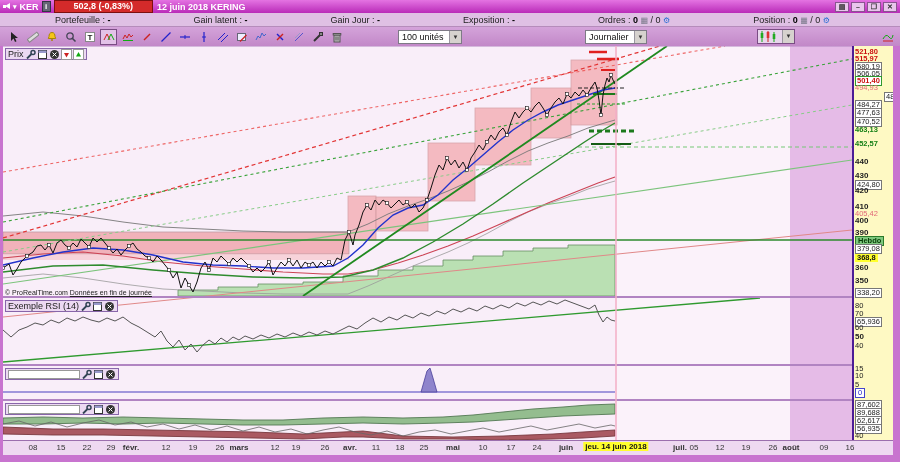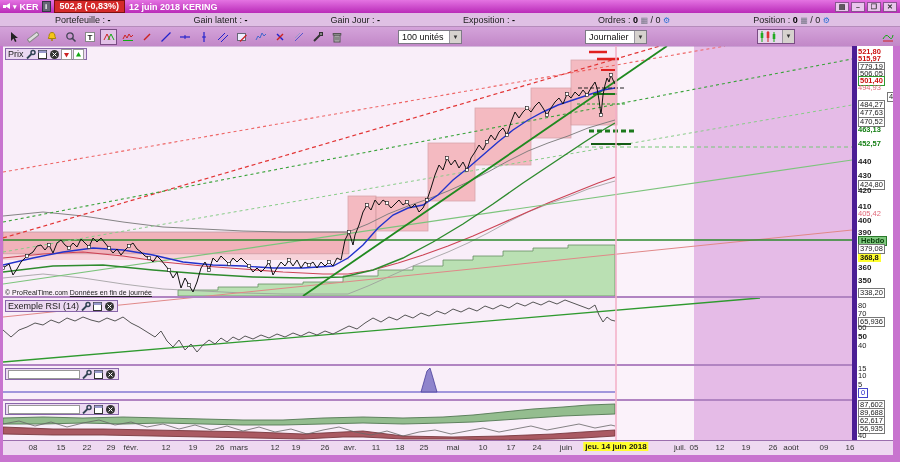--- a/index.html
+++ b/index.html
@@ -8,21 +8,21 @@
   
   .titlebar{position:absolute;left:0;top:0;width:900px;height:13px;
     background:linear-gradient(#e473e2,#b92bb8);display:flex;align-items:center;
     color:#fff;font-size:9px;font-weight:bold;padding:0 3px;}
   .speaker{width:9px;height:7px;position:relative;margin-right:1px;}
   .speaker:before{content:"";position:absolute;left:0;top:2px;width:3px;height:3px;background:#fff;}
   .speaker:after{content:"";position:absolute;left:2px;top:0;border-top:3.5px solid transparent;border-bottom:3.5px solid transparent;border-right:5px solid #fff;}
   .caret{color:#fff;font-size:7px;margin-right:3px;}
   .info-chip{display:inline-block;background:#667;color:#fff;font-size:8px;line-height:9px;
     width:9px;text-align:center;margin:0 3px;border:1px solid #334;}
-  .price-badge{background:#d42a2a;border:1px solid #7c1010;color:#fff;padding:0 5px;margin-right:4px;line-height:11px;}
+  .price-badge{background:#d42a2a;border:1px solid #7c1010;color:#fff;padding:0 19px;margin-right:4px;line-height:11px;}
   .win-buttons{margin-left:auto;display:flex;gap:2px;}
   .win-btn{width:14px;height:10px;background:#e9c6ec;border:1px solid #8a5590;color:#333;
     font-size:7px;line-height:8px;text-align:center;}
   
   .infobar{position:absolute;left:0;top:13px;width:900px;height:14px;background:#dfc0e4;
     border-bottom:1px solid #b58cbb;display:flex;align-items:center;justify-content:space-between;
     padding:0 70px 0 55px;font-size:9px;color:#222;}
   .info-item b{color:#000;}
   .mini-ic{font-size:8px;color:#778;}
   .gear{color:#2a6fd4;font-size:8px;}
@@ -31,38 +31,38 @@
     background:linear-gradient(#d4a3da,#c288c8);display:flex;align-items:center;padding:0 4px;}
   .tool{width:17px;height:16px;display:flex;align-items:center;justify-content:center;margin:0 1px;border:1px solid transparent;}
   .tool.sel{background:#e3c2e8;border:1px solid #7a4d84;}
   .select{position:absolute;height:14px;background:#fff;border:1px solid #7e7a86;display:flex;align-items:center;font-size:9px;color:#111;}
   .select .txt{padding:0 3px;white-space:nowrap;flex:1;}
   .sel-arrow{width:12px;height:12px;background:#d6d2ce;border-left:1px solid #9a96a0;
     font-size:6px;line-height:12px;text-align:center;color:#333;}
   .chartstyle-btn{position:absolute;left:757px;top:2px;width:38px;height:15px;background:#e8d6ec;
     border:1px solid #7a4d84;display:flex;align-items:center;}
   
-  .chart-wrap{position:absolute;left:3px;top:46px;width:691px;height:394px;background:#f9eef9;}
-  .axis-col{position:absolute;left:852px;top:46px;width:41px;height:394px;background:#ffffff;
-    border-left:5px solid #4c1d95;overflow:hidden;}
+  .chart-wrap{position:absolute;left:3px;top:46px;width:787px;height:394px;background:#f9eef9;}
+  .axis-col{position:absolute;left:852px;top:46px;width:41px;height:394px;background:#fef9c3;
+    border-left:2px solid #4c1d95;overflow:hidden;}
   .axl{position:absolute;left:1px;font-size:7.5px;line-height:8px;color:#222;white-space:nowrap;}
   .axl.tick{font-weight:bold;font-size:8px;}
   .axl.tick2{font-size:7.5px;}
   .axl.box{background:#fff;border:1px solid #777;padding:0 1px;}
   .axl.red{color:#cc1111;font-weight:bold;}
   .axl.pink{color:#e06677;}
   .axl.redbox{background:#fff;border:1px solid #2f9a2f;color:#c11;font-weight:bold;padding:0 1px;}
   .axl.green{color:#168016;font-weight:bold;}
   .axl.chip{background:#7ec87e;color:#063c06;border:1px solid #2a7a2a;padding:0 2px;font-weight:bold;}
   .axl.yellow{background:#ffff2e;color:#111;font-weight:bold;padding:0 2px;}
   .axl.bluebox{background:#fff;border:1px solid #44c;color:#22c;padding:0 2px;}
   .date-axis{position:absolute;left:3px;top:440px;width:890px;height:15px;background:#eed9f1;
     border-top:1px solid #9b6fae;}
   .dxl{position:absolute;top:2px;transform:translateX(-50%);font-size:8px;color:#333;}
-  .dxl.b{font-weight:normal;}
+  .dxl.b{font-weight:bold;}
   .cursor-date{position:absolute;top:1px;transform:translateX(-50%);background:#ffff2e;
     font-size:8px;font-weight:bold;color:#111;padding:0 2px;white-space:nowrap;}
   
   .pane-chip{position:absolute;display:flex;align-items:center;gap:1px;background:#ecd9f2;
     border:1px solid #8866aa;padding:0 2px;height:12px;font-size:9px;color:#222;}
   .chip-ic{width:11px;height:11px;display:inline-flex;align-items:center;justify-content:center;}
   .pane-name-input{width:72px;height:9px;border:1px solid #999;font-size:8px;padding:0 1px;background:#fff;}
   .copyright{position:absolute;left:2px;top:243px;font-size:7px;color:#222;white-space:nowrap;}
   .copyright u{color:#222;}
   svg{display:block;}
@@ -432,21 +432,21 @@
             <circle cx="5.5" cy="5.5" r="4.5" fill="#333"></circle>
             <path d="M3.5,3.5 L7.5,7.5 M7.5,3.5 L3.5,7.5" stroke="#fff"></path>
           </svg>
         </span>
     </div>
   </div>
 
   <div class="axis-col" id="price-axis">
       <div class="axl red" style="top: 2px;">521,80</div>
       <div class="axl red" style="top: 9px;">515,97</div>
-      <div class="axl box" style="top: 16px;">779,19</div>
+      <div class="axl box" style="top: 16px;">580,19</div>
       <div class="axl box" style="top: 23px;">506,05</div>
       <div class="axl redbox" style="top: 30px;">501,40</div>
       <div class="axl pink" style="top: 38px;">494,93</div>
       <div class="axl box" style="top: 46px; margin-left: 29px;">489,86</div>
       <div class="axl box" style="top: 54px;">484,27</div>
       <div class="axl box" style="top: 62px;">477,63</div>
       <div class="axl box" style="top: 71px;">470,52</div>
       <div class="axl green" style="top: 80px;">463,13</div>
       <div class="axl green" style="top: 94px;">452,57</div>
       <div class="axl tick" style="top: 112px;">440</div>

